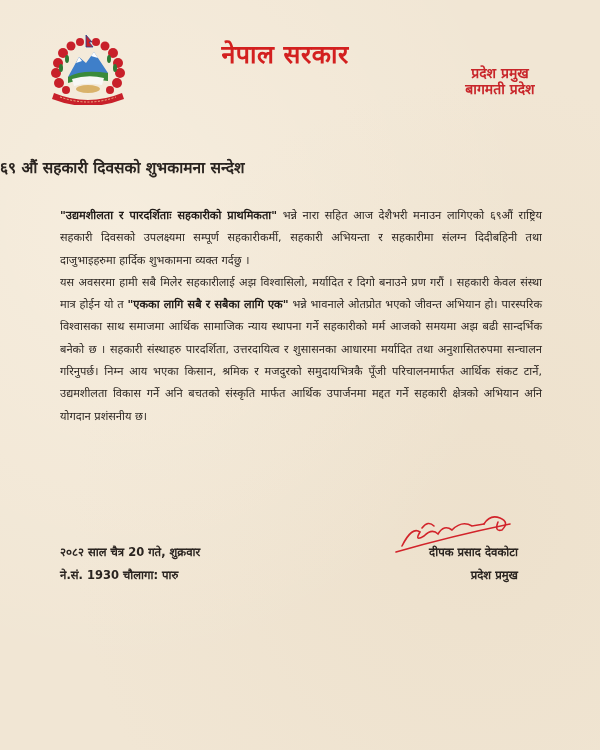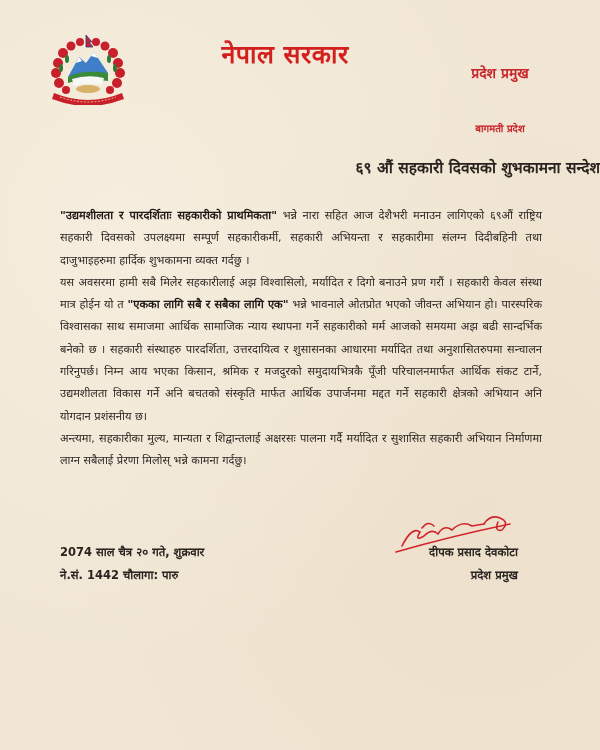--- a/index.html
+++ b/index.html
@@ -20,24 +20,24 @@
   .gov-title {
     position:absolute; left:170px; top:36px; width:230px; text-align:center;
     font-family:"DejaVu Sans", sans-serif; font-weight:bold;
     font-size:25px; color:#d3201f; letter-spacing:0.5px;
   }
   .office-block {
     position:absolute; left:430px; top:64px; width:140px; text-align:center;
     color:#c8252a;
   }
   .office-title { font-size:14px; font-weight:bold; line-height:18px; }
-  .office-sub { font-size:10px; font-weight:bold; line-height:14px;margin-top:40px; }
+  .office-sub { font-size:14px; font-weight:bold; line-height:14px; }
 
   .doc-title {
-    position:absolute; left:0; top:156px; width:600px; text-align:right;
+    position:absolute; left:0; top:156px; width:600px; text-align:left;
     font-size:15.5px; font-weight:bold; color:#2a2420;
   }
 
   .body-text {
     position:absolute; left:60px; top:205px; width:482px;
     font-size:11.2px; line-height:22.3px; color:#2e2824;
     text-align:justify;
   }
   .body-text p { margin:0; }
   .body-text b { font-weight:bold; color:#1f1a17; }
@@ -110,28 +110,25 @@
 
   <div class="doc-title">६९ औं सहकारी दिवसको शुभकामना सन्देश</div>
 
   <div class="body-text">
     <p>
       <b>"उद्यमशीलता र पारदर्शिताः सहकारीको प्राथमिकता"</b><span> भन्ने नारा सहित आज देशैभरी मनाउन लागिएको ६९औं राष्ट्रिय सहकारी दिवसको उपलक्ष्यमा सम्पूर्ण सहकारीकर्मी, सहकारी अभियन्ता र सहकारीमा संलग्न दिदीबहिनी तथा दाजुभाइहरुमा हार्दिक शुभकामना व्यक्त गर्दछु ।</span>
     </p>
     <p>
       <span>यस अवसरमा हामी सबै मिलेर सहकारीलाई अझ विश्वासिलो, मर्यादित र दिगो बनाउने प्रण गरौं । सहकारी केवल संस्था मात्र होईन यो त </span><b>"एकका लागि सबै र सबैका लागि एक"</b><span> भन्ने भावनाले ओतप्रोत भएको जीवन्त अभियान हो। पारस्परिक विश्वासका साथ समाजमा आर्थिक सामाजिक न्याय स्थापना गर्ने सहकारीको मर्म आजको समयमा अझ बढी सान्दर्भिक बनेको छ । सहकारी संस्थाहरु पारदर्शिता, उत्तरदायित्व र शुसासनका आधारमा मर्यादित तथा अनुशासितरुपमा सन्चालन गरिनुपर्छ। निम्न आय भएका किसान, श्रमिक र मजदुरको समुदायभित्रकै पूँजी परिचालनमार्फत आर्थिक संकट टार्ने, उद्यमशीलता विकास गर्ने अनि बचतको संस्कृति मार्फत आर्थिक उपार्जनमा मद्दत गर्ने सहकारी क्षेत्रको अभियान अनि योगदान प्रशंसनीय छ।</span>
     </p>
-    <p>
-      <span>अन्त्यमा, सहकारीका मुल्य, मान्यता र शिद्वान्तलाई अक्षरसः पालना गर्दै मर्यादित र सुशासित सहकारी अभियान निर्माणमा लाग्न सबैलाई प्रेरणा मिलोस् भन्ने कामना गर्दछु।</span>
-    </p>
   </div>
 
   <div class="date-block">
-    <div>2074 साल चैत्र २० गते, शुक्रवार</div>
-    <div>ने.सं. 1442 चौलागा: पारु</div>
+    <div>२०८२ साल चैत्र 20 गते, शुक्रवार</div>
+    <div>ने.सं. 1930 चौलागा: पारु</div>
   </div>
 
   <div class="signature">
     <svg width="130" height="48" viewBox="0 0 130 48">
       <g fill="none" stroke="#d2232a" stroke-width="1.6" stroke-linecap="round">
         <path d="M10 40 Q20 20 28 26 Q22 36 32 30 Q40 22 46 28 Q52 18 60 24 Q70 14 80 20 L92 18"></path>
         <path d="M92 18 Q98 8 108 12 Q118 16 110 24 Q102 26 106 16"></path>
         <path d="M4 46 Q60 30 118 18"></path>
         <path d="M30 22 Q36 14 42 20"></path>
       </g>

